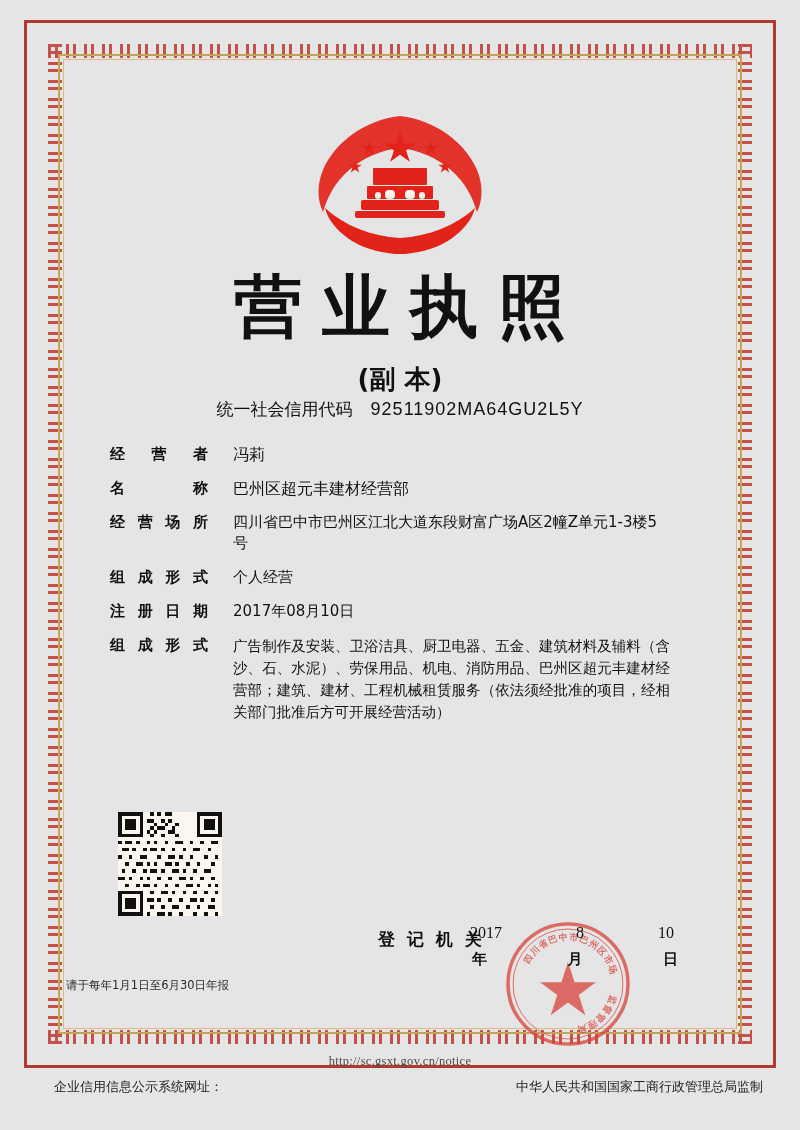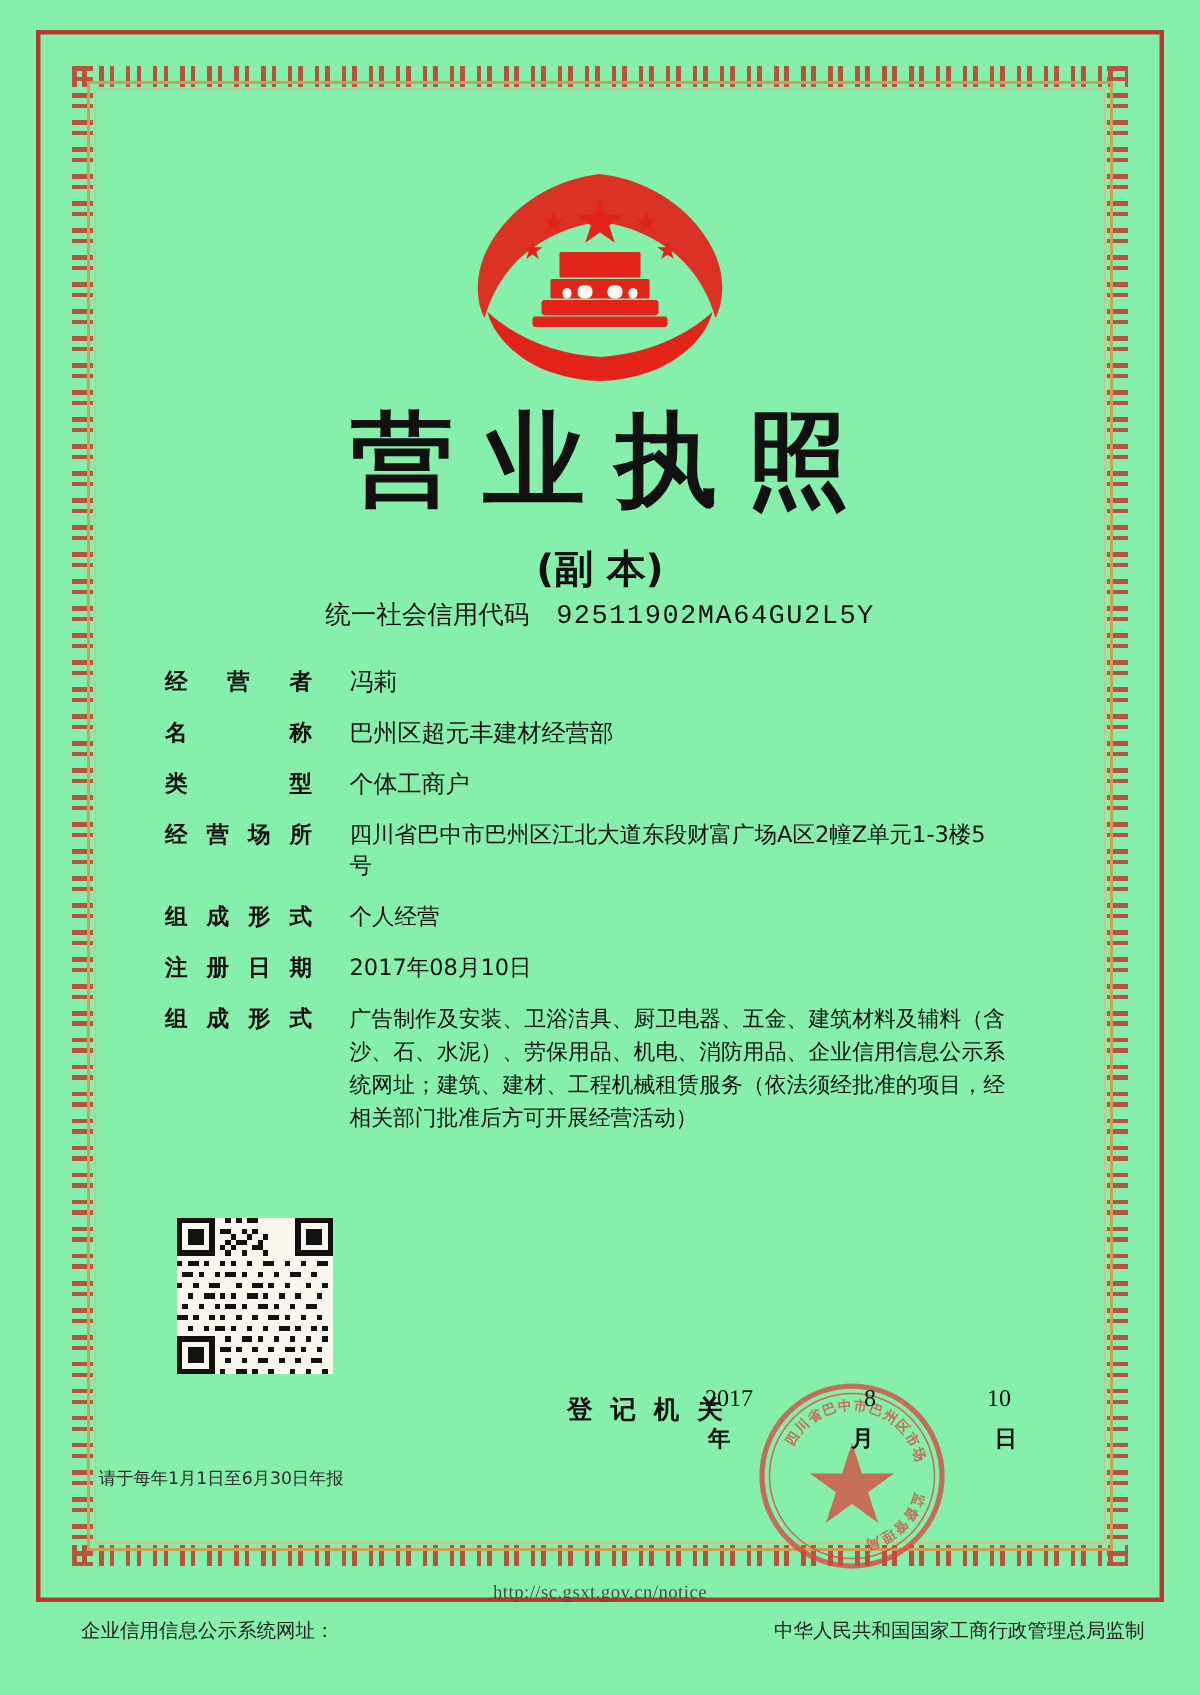--- a/index.html
+++ b/index.html
@@ -13,21 +13,21 @@
     font-family: "Liberation Serif", serif;
     position: relative;
     overflow: hidden;
   }
 
   .license {
     position: absolute;
     left: 0; top: 0;
     width: 800px;
     height: 1130px;
-    background: #86efac;
+    background: #e5e5e5;
   }
 
   
   .frame-outer {
     position: absolute;
     left: 24px; top: 20px;
     width: 752px; height: 1048px;
     border: 3px solid #b03a2e;
     box-sizing: border-box;
   }
@@ -95,21 +95,21 @@
   .credit-row {
     position: absolute;
     top: 398px;
     left: 0; right: 0;
     text-align: center;
     font-family: "DejaVu Sans", sans-serif;
     font-size: 17px;
     color: #111;
   }
   .credit-row .code {
-    font-family: Liberation Mono, monospace;
+    font-family: Liberation Sans, sans-serif;
     letter-spacing: 1px;
     margin-left: 18px;
     font-size: 18px;
     text-align: right;
   }
 
   
   .fields {
     position: absolute;
     left: 110px;
@@ -313,43 +313,39 @@
     <div class="field">
       <div class="field-label">经营者</div>
       <div class="field-value big">冯莉</div>
     </div>
 
     <div class="field">
       <div class="field-label">名称</div>
       <div class="field-value big">巴州区超元丰建材经营部</div>
     </div>
 
-    <div class="field">
-      <div class="field-label">类型</div>
-      <div class="field-value big">个体工商户</div>
-    </div>
 
     <div class="field">
       <div class="field-label">经营场所</div>
       <div class="field-value">四川省巴中市巴州区江北大道东段财富广场A区2幢Z单元1-3楼5号</div>
     </div>
 
     <div class="field">
       <div class="field-label">组成形式</div>
       <div class="field-value">个人经营</div>
     </div>
 
     <div class="field">
       <div class="field-label">注册日期</div>
       <div class="field-value">2017年08月10日</div>
     </div>
 
     <div class="field scope">
       <div class="field-label">组成形式</div>
-      <div class="field-value">广告制作及安装、卫浴洁具、厨卫电器、五金、建筑材料及辅料（含沙、石、水泥）、劳保用品、机电、消防用品、企业信用信息公示系统网址；建筑、建材、工程机械租赁服务（依法须经批准的项目，经相关部门批准后方可开展经营活动）</div>
+      <div class="field-value">广告制作及安装、卫浴洁具、厨卫电器、五金、建筑材料及辅料（含沙、石、水泥）、劳保用品、机电、消防用品、巴州区超元丰建材经营部；建筑、建材、工程机械租赁服务（依法须经批准的项目，经相关部门批准后方可开展经营活动）</div>
     </div>
 
   </div>
 
 
   <div class="qr">
     <svg viewBox="0 0 29 29" width="104" height="104" shape-rendering="crispEdges">
       <rect width="29" height="29" fill="#fbf7ef"></rect>
       <g fill="#111">
         <path d="M0 0h7v7H0z"></path>

